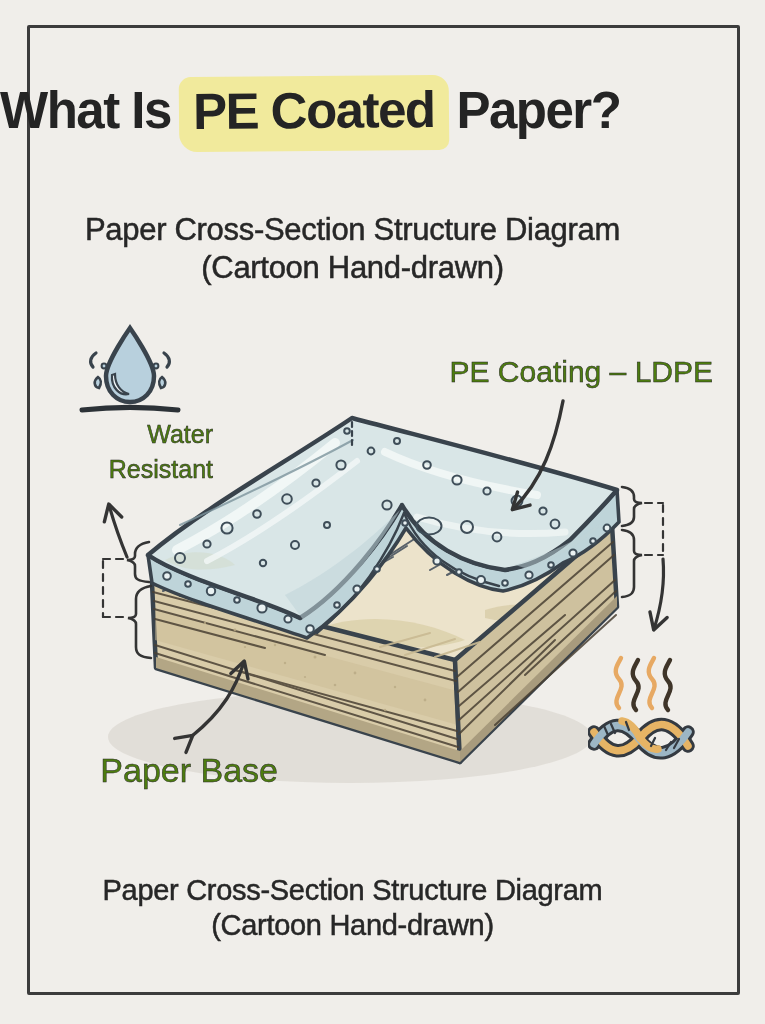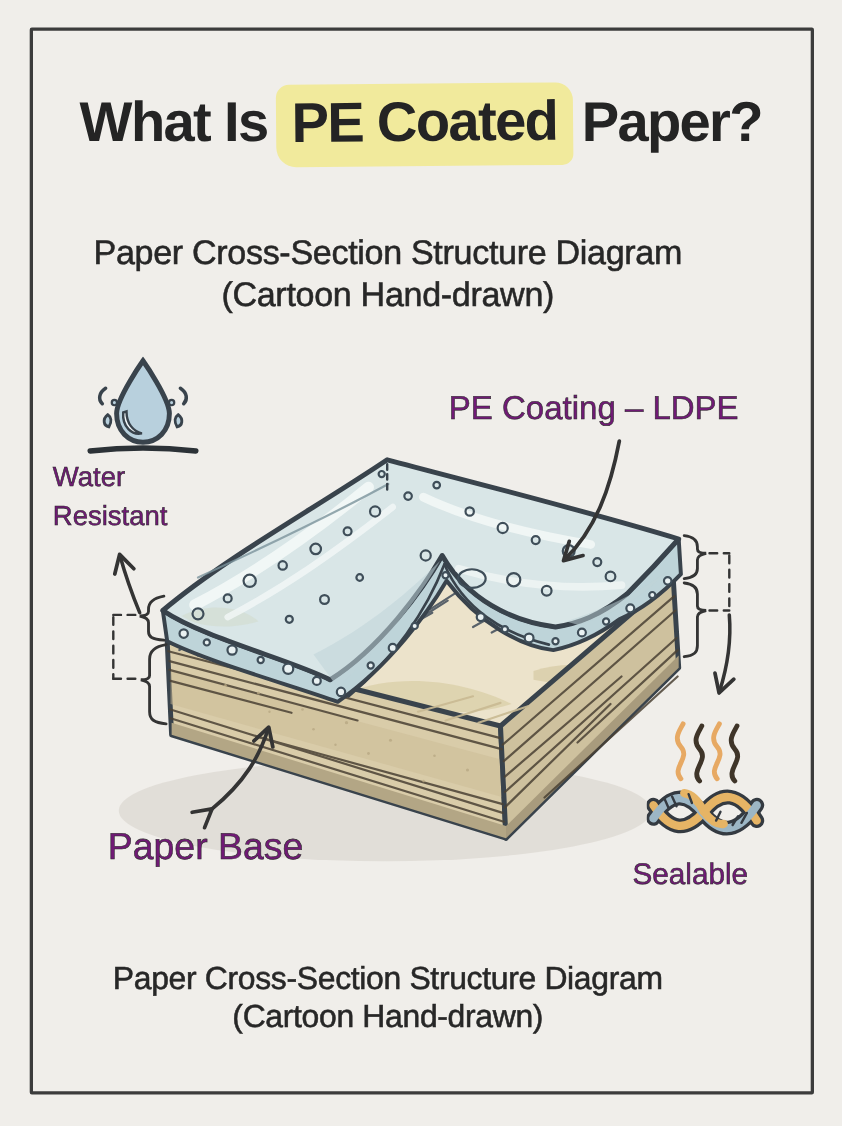--- a/index.html
+++ b/index.html
@@ -7,38 +7,38 @@
     width:765px;height:1024px;position:relative;overflow:hidden;
     background:#f0eeea;
     font-family:"Liberation Sans", sans-serif;
     color:#262626;
   }
   .frame{
     position:absolute;left:27px;top:25px;width:707px;height:964px;
     border:3px solid #3c3c3c;border-radius:2px;
   }
   .title{
-    position:absolute;left:0;top:76px;width:765px;text-align:center;
+    position:absolute;left:0;top:76px;width:765px;
     font-size:51px;font-weight:700;letter-spacing:-1.5px;color:#242424;
     white-space:nowrap;
   }
   .title .hl{
     display:inline-block;margin:0 8px;padding:5px 14px 11px;
     background:#f1ea9c;border-radius:12px 16px 10px 18px;
     transform:rotate(-0.5deg);
   }
   .centered-2line{
     position:absolute;left:0;width:705px;text-align:center;
     font-weight:500;color:#272727;
     -webkit-text-stroke:0.5px #272727;
   }
   .subtitle{top:211px;font-size:31px;line-height:38px;letter-spacing:-0.3px;}
   .caption{top:873px;font-size:29px;line-height:35px;letter-spacing:-0.3px;}
   .ann-label{
-    position:absolute;text-align:left;font-weight:500;color:#701a75;
+    position:absolute;text-align:right;font-weight:500;color:#4d7c0f;
     -webkit-text-stroke:0.5px #272727;
   }
   .water-label{left:48px;top:417px;width:165px;font-size:25px;line-height:35px;}
   .pe-label{left:408px;top:355px;width:305px;font-size:30px;white-space:nowrap;}
   .base-label{left:98px;top:751px;width:180px;font-size:34px;white-space:nowrap;}
   .heat-label{left:575px;top:779px;width:140px;font-size:27px;line-height:33px;}
   svg{position:absolute;display:block;}
   .svg-water{left:78px;top:324px;}
   .svg-diagram{left:85px;top:395px;}
   .svg-heat{left:588px;top:652px;}
@@ -286,19 +286,18 @@
         <path d="M78,98 L83,90"></path>
           <path d="M86,96 L91,87"></path>
         <path d="M38,70 L41,78"></path>
           <path d="M63,94 L67,86"></path>
       </g>
     </g>
   </g>
 </svg>
 
 <div class="ann-label heat-label">
-  <div>Sealable</div>
 </div>
 
 <div class="centered-2line caption">
   <div>Paper Cross-Section Structure Diagram</div>
   <div>(Cartoon Hand-drawn)</div>
 </div>
 
 </body></html>

